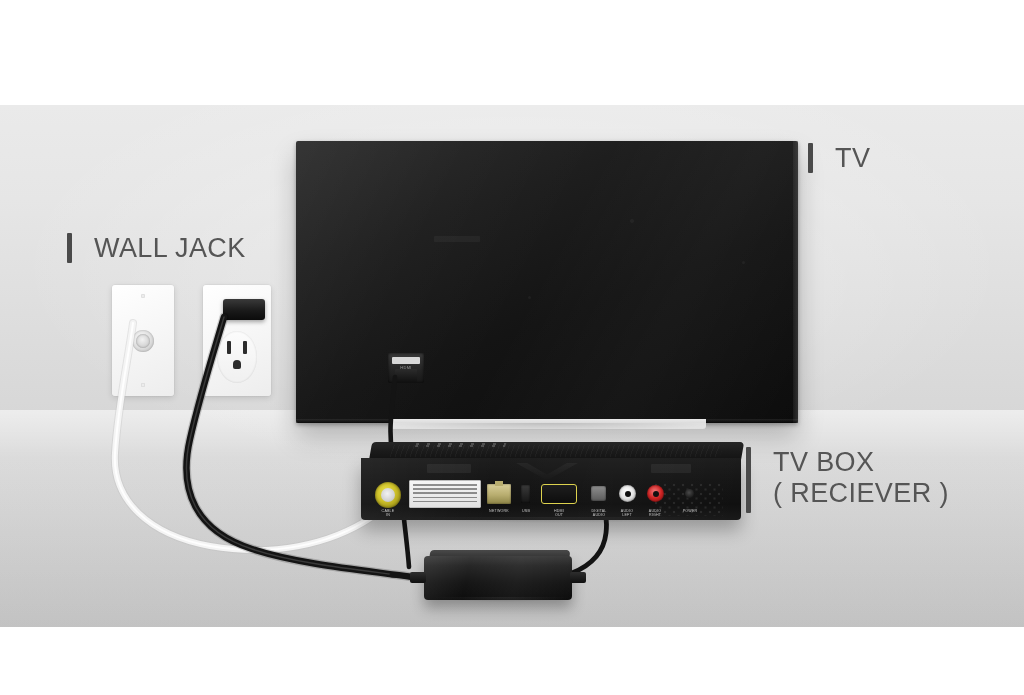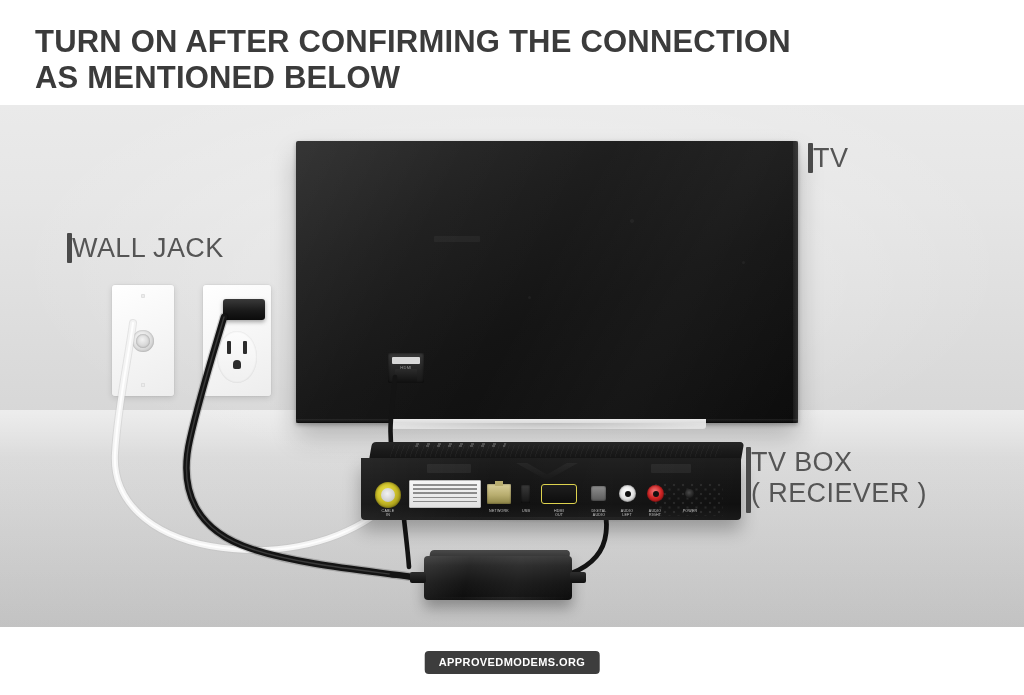--- a/index.html
+++ b/index.html
@@ -566,21 +566,21 @@
     border-radius: 2px;
   }
   .brick-connector.left  { left: -14px; }
   .brick-connector.right { left: 146px; }
 
   
   .callout {
     position: absolute;
     display: flex;
     align-items: flex-start;
-    gap: 0;
+    gap: 22px;
     z-index: 30;
   }
   .callout-bar {
     flex: 0 0 auto;
     width: 5px;
     background: #4a4a4a;
     border-radius: 1px;
   }
   .callout-text {
     font-family: "Liberation Sans", sans-serif;
@@ -629,24 +629,20 @@
     padding: 5px 14px 6px 14px;
     border-radius: 4px;
     white-space: nowrap;
   }
 </style>
 </head>
 <body>
 
 <div class="page">
 
-  <div class="header">
-    <div class="header-title">TURN ON AFTER CONFIRMING THE CONNECTION
-AS MENTIONED BELOW</div>
-  </div>
 
   <div class="scene">
     <div class="floor"></div>
     <div class="wall-vignette"></div>
 
     <div class="tv">
       <div class="tv-sheen"></div>
       <div class="tv-mark m1"></div>
       <div class="tv-mark m2"></div>
       <div class="tv-mark m3"></div>
@@ -785,17 +781,14 @@
 ( RECIEVER )</div>
     </div>
 
     <div class="callout walljack-label">
       <div class="callout-bar"></div>
       <div class="callout-text">WALL JACK</div>
     </div>
 
   </div>
 
-  <div class="footer">
-    <div class="footer-badge">APPROVEDMODEMS.ORG</div>
-  </div>
 
 </div>
 
 </body></html>

